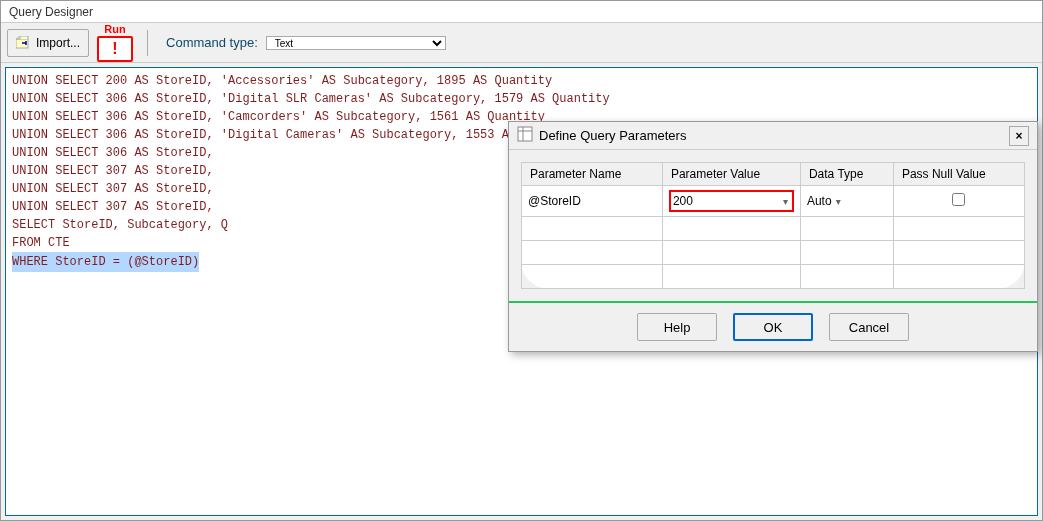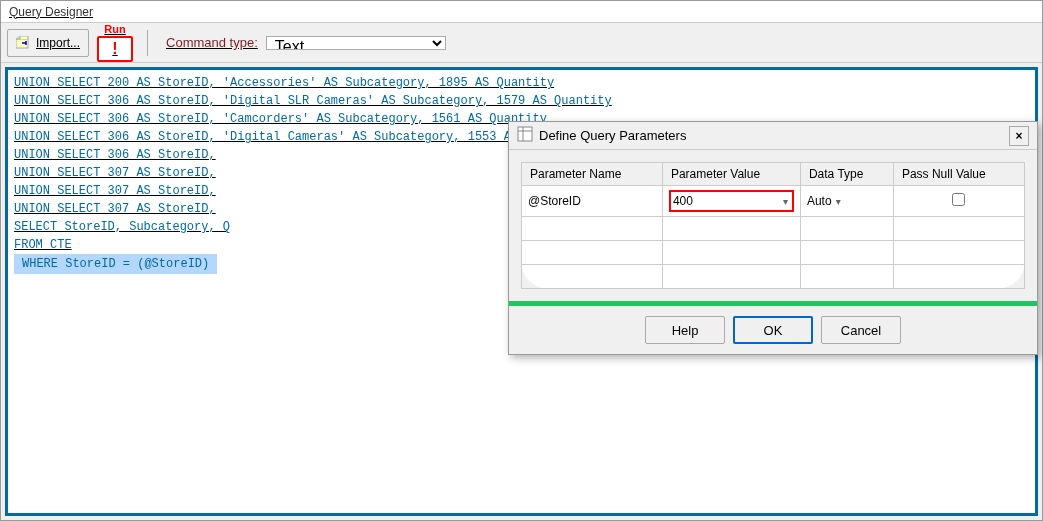--- a/index.html
+++ b/index.html
@@ -16,21 +16,20 @@
     }
 
     .window {
       width: 1043px;
       height: 521px;
       background: #f0f0f0;
       border: 1px solid #999;
       display: flex;
       flex-direction: column;
       position: relative;
-      text-decoration: underline;
     }
 
     .title-bar {
       background: #fff;
       padding: 4px 8px;
       font-size: 12px;
       color: #333;
       border-bottom: 1px solid #ccc;
       height: 22px;
       display: flex;
@@ -107,55 +106,55 @@
 
     .command-type-section {
       display: flex;
       align-items: center;
       gap: 8px;
       margin-left: 8px;
     }
 
     .command-type-label {
       font-size: 13px;
-      color: #7f1d1d;
+      color: #0c4a6e;
     }
 
     .command-type-select {
       width: 180px;
       height: 14px;
       border: 1px solid #aaa;
       background: white;
-      font-size: 16px;
+      font-size: 10px;
       padding: 0 4px;
       cursor: pointer;
     }
 
     .sql-area {
       flex: 1;
       background: white;
-      border: 3px solid #0369a1;
+      border: 1px solid #0369a1;
       margin: 4px;
       padding: 4px 6px;
       font-family: 'Courier New', monospace;
       font-size: 12px;
-      color: #0369a1;
+      color: #7f1d1d;
       overflow: auto;
       position: relative;
     }
 
     .sql-line {
       white-space: nowrap;
       line-height: 1.5;
     }
 
     .sql-highlighted {
       background: #b3d7ff;
       display: inline-block;
-      padding: 1px 8px;
+      padding: 1px 0;
     }
 
     
     .modal-overlay {
       position: absolute;
       top: 0;
       left: 0;
       right: 0;
       bottom: 0;
       background: transparent;
@@ -267,22 +266,22 @@
 
     .checkbox-cell {
       text-align: center;
     }
 
     .modal-footer {
       display: flex;
       justify-content: center;
       align-items: flex-start;
       padding: 10px;
-      gap: 8px;
-      border-top: 5px solid #22c55e;
+      gap: 16px;
+      border-top: 2px solid #22c55e;
     }
 
     .footer-btn {
       width: 80px;
       height: 28px;
       background: #f0f0f0;
       border: 1px solid #aaa;
       border-radius: 2px;
       cursor: pointer;
       font-size: 13px;
@@ -385,21 +384,21 @@
               <th>Parameter Value</th>
               <th>Data Type</th>
               <th>Pass Null Value</th>
             </tr>
           </thead>
           <tbody>
             <tr>
               <td>@StoreID</td>
               <td>
                 <div class="param-value-wrapper">
-                  <span class="param-value-text">400</span>
+                  <span class="param-value-text">200</span>
                   <span class="dropdown-arrow">▾</span>
                 </div>
               </td>
               <td>
                 <div class="datatype-cell">
                   <span>Auto</span>
                   <span class="dropdown-arrow">▾</span>
                 </div>
               </td>
               <td class="checkbox-cell">

